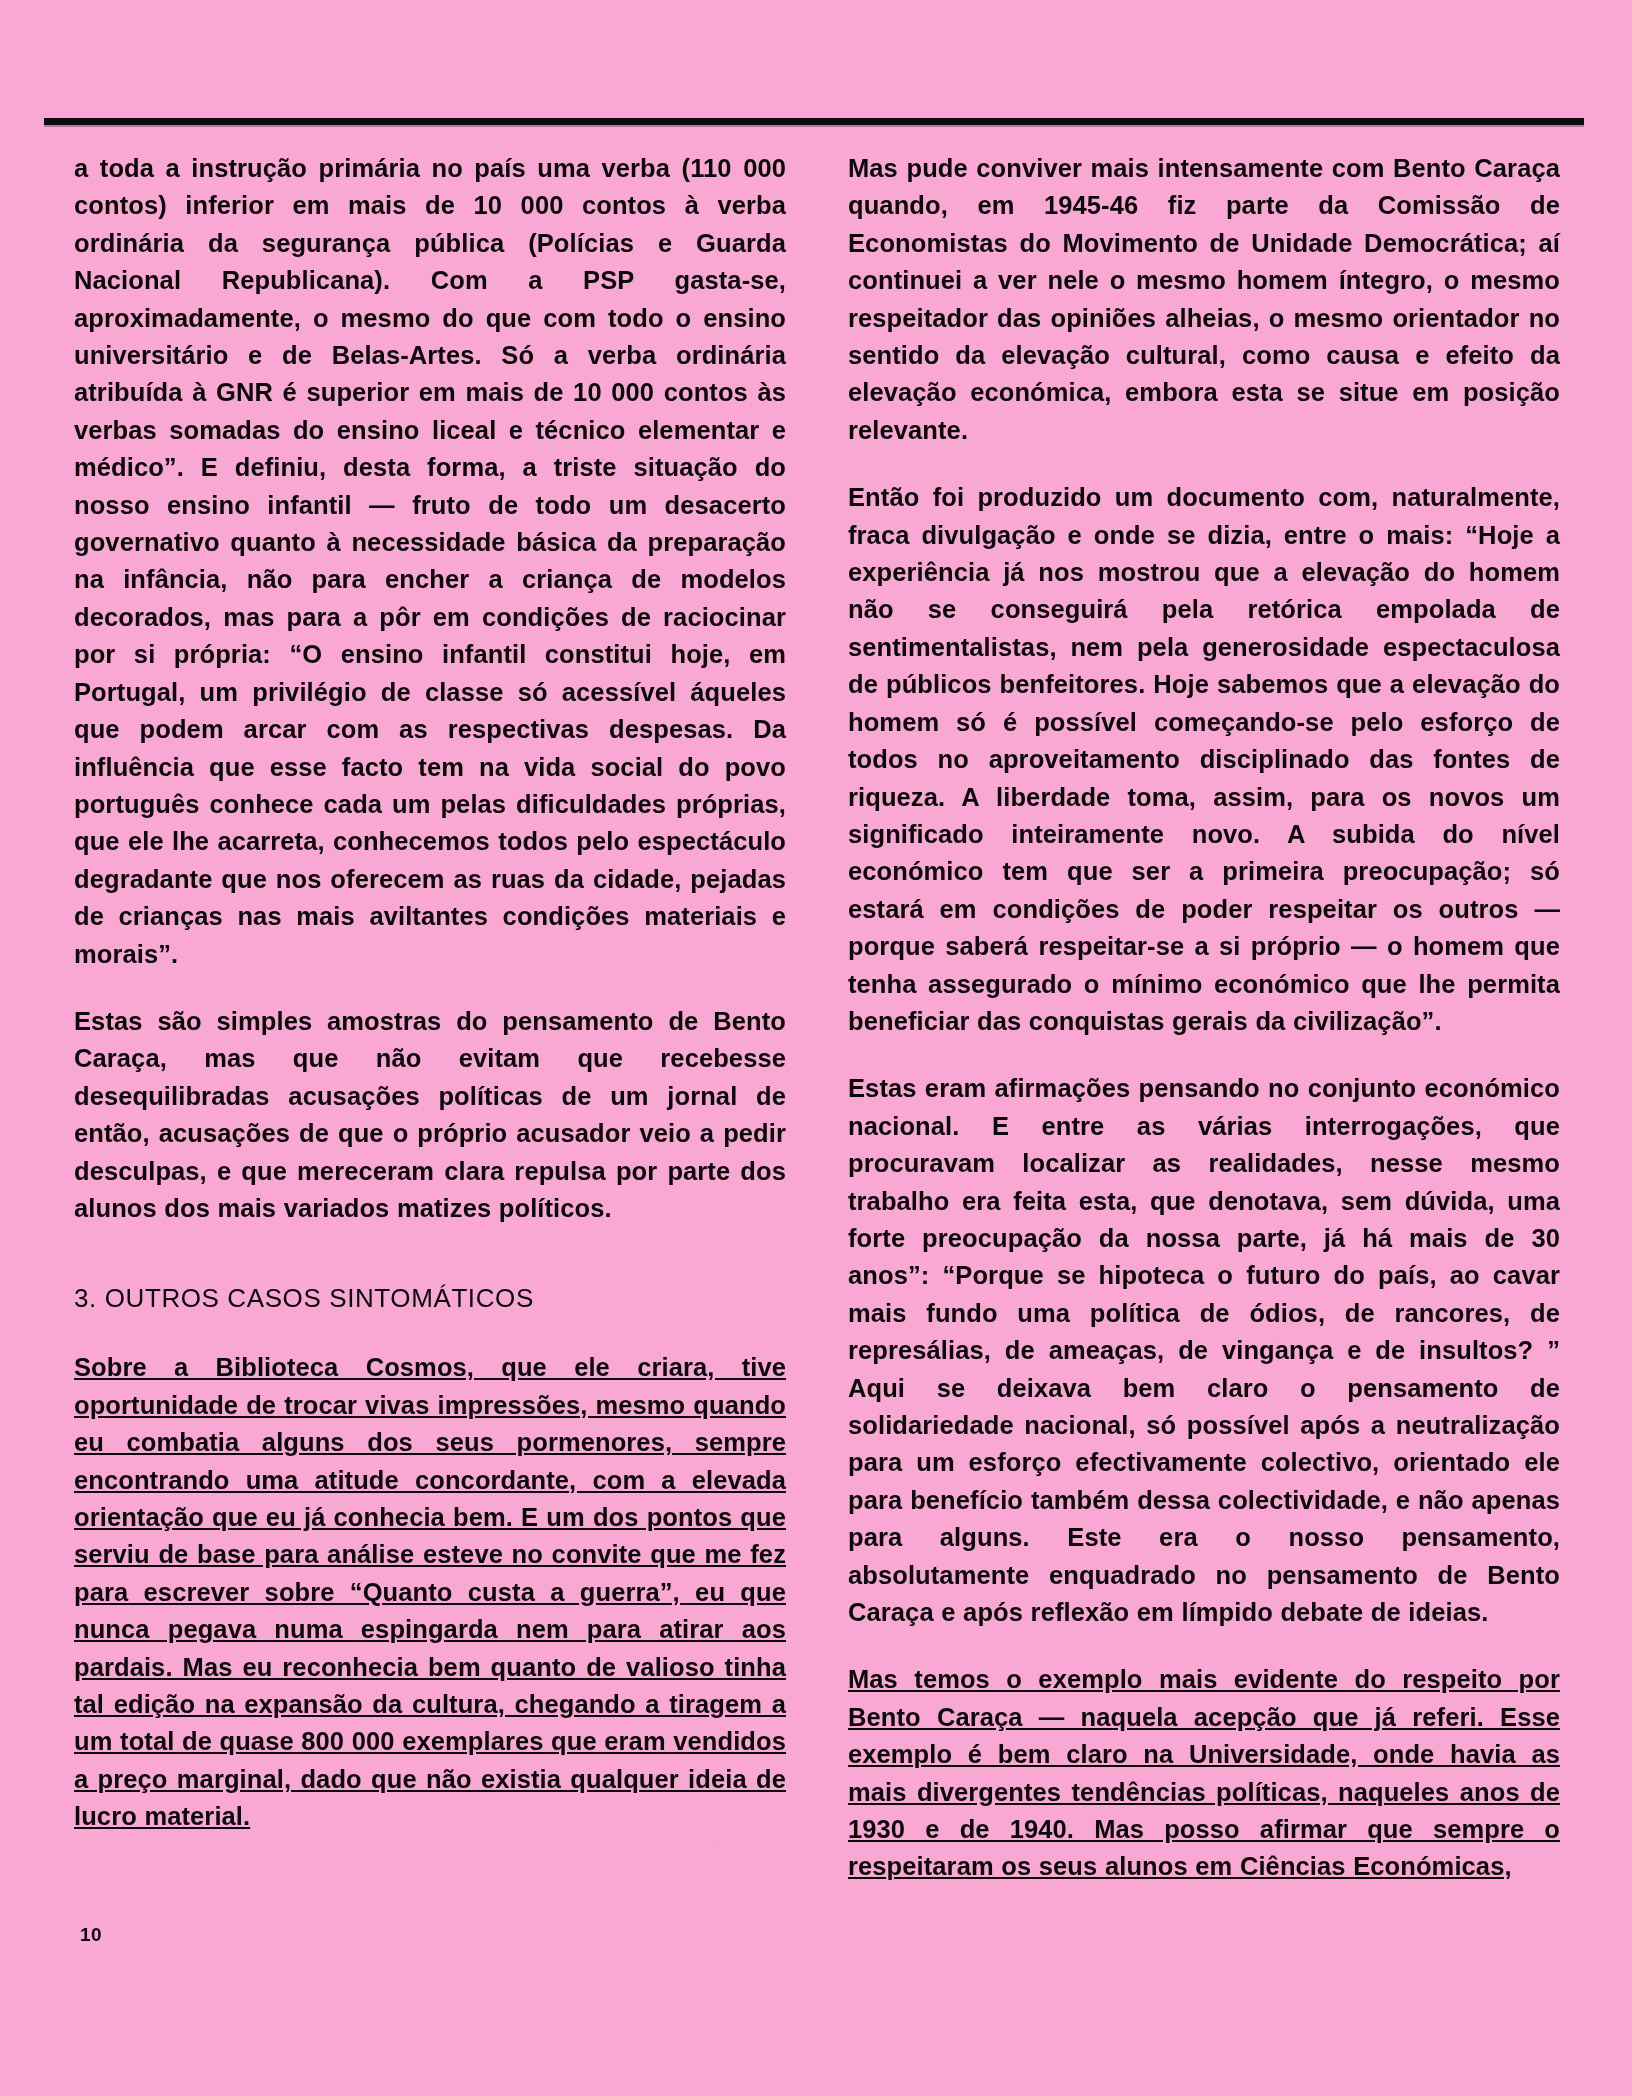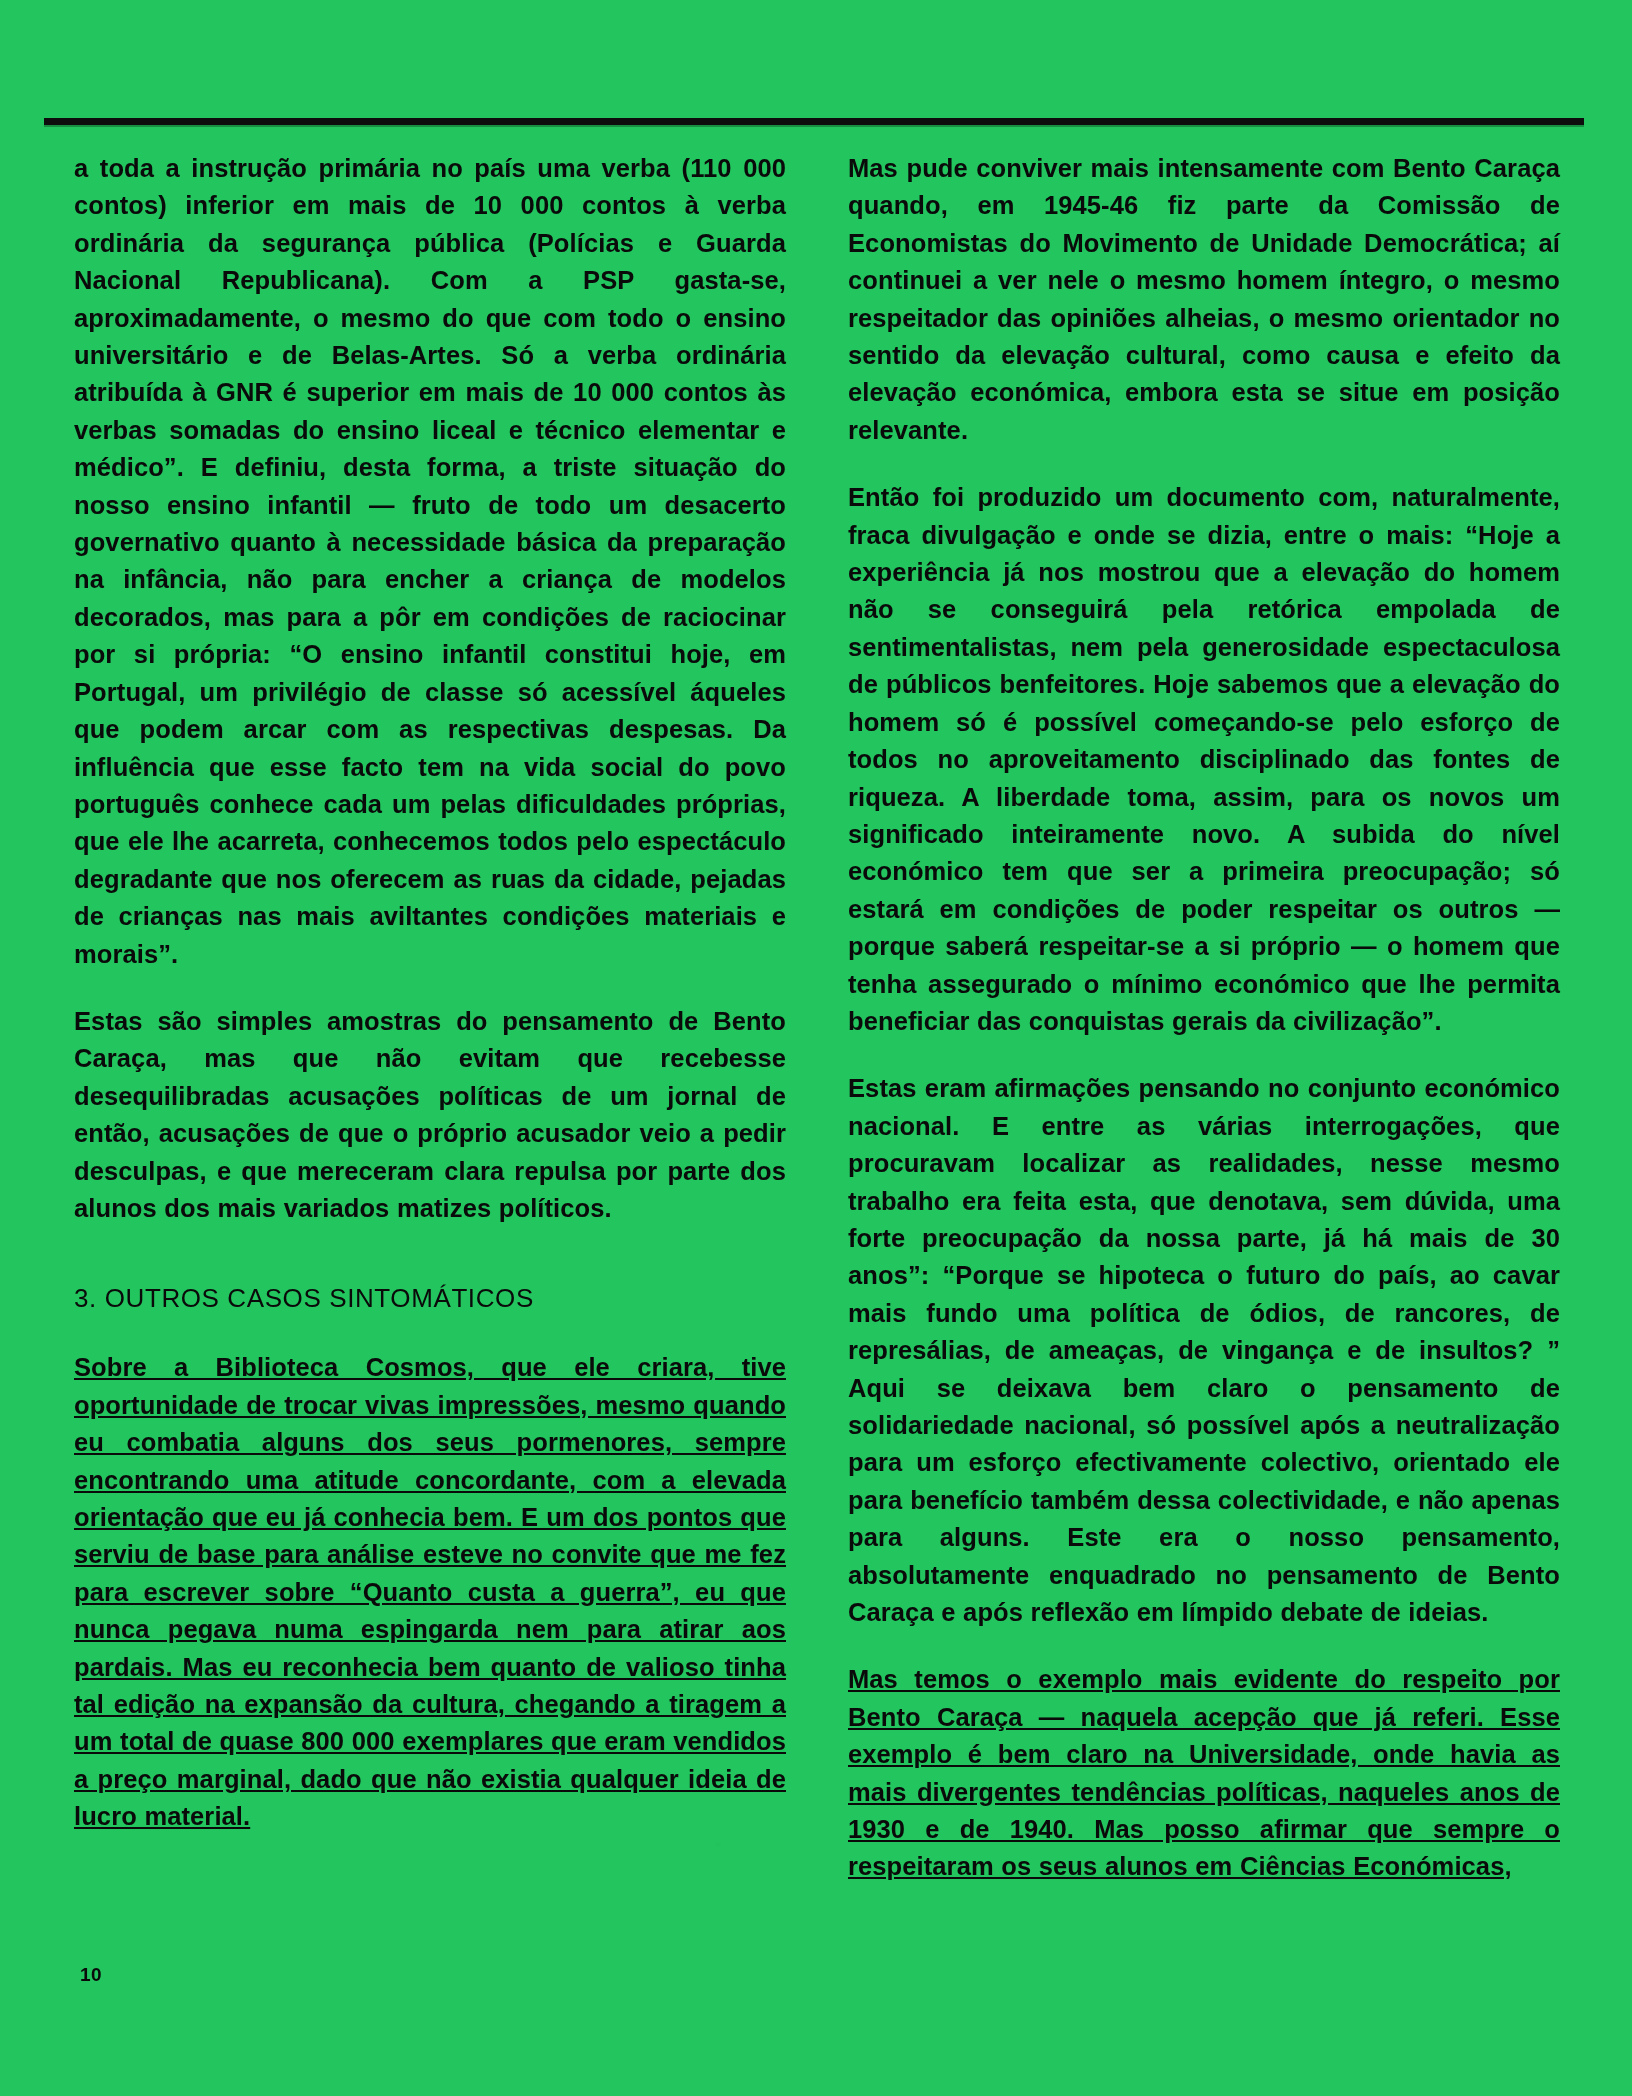--- a/index.html
+++ b/index.html
@@ -13,21 +13,21 @@
     height: 2096px;
     position: relative;
     font-family: "Liberation Sans", sans-serif;
     color: #0a0a0a;
     overflow: hidden;
   }
 
   .page {
     position: absolute;
     inset: 0;
-    background: #22c55e;
+    background: #f9a8d4;
     padding-left: 23px;
   }
 
   
   .page::before {
     content: "";
     position: absolute;
     inset: 0;
     background:
       radial-gradient(circle at 12% 30%, rgba(0,0,0,0.012) 0 2px, transparent 3px),
@@ -84,21 +84,21 @@
     font-size: 26px;
     line-height: 34px;
     font-weight: 400;
     letter-spacing: 0.6px;
     text-align: left;
   }
 
   .folio {
     position: absolute;
     left: 80px;
-    top: 1964px;
+    top: 1924px;
     font-size: 19px;
     font-weight: 700;
     letter-spacing: 0.4px;
   }
 
   
   .col.left p.para { font-weight: 600; }
   .col.right p.para { font-weight: 600; }
 </style>
 </head>

